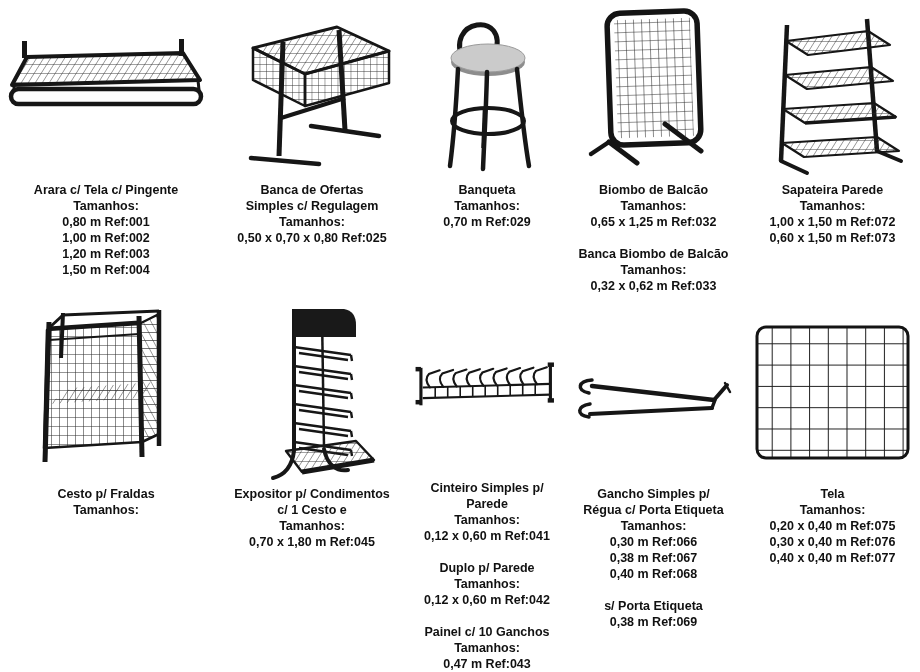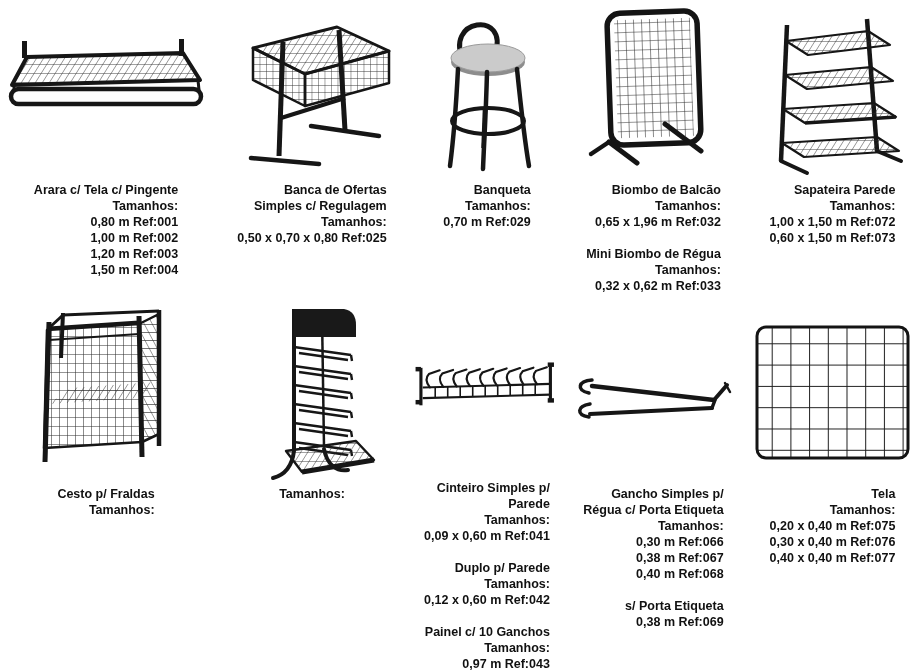--- a/index.html
+++ b/index.html
@@ -2,21 +2,21 @@
 <html><head>
 <meta charset="utf-8">
 <style>
   html,body{margin:0;padding:0;background:#ffffff;}
   body{width:920px;height:672px;overflow:hidden;font-family:"Liberation Sans",sans-serif;}
   .catalog{display:grid;grid-template-columns:212px 200px 150px 183px 175px;grid-template-rows:298px 374px;width:920px;height:672px;background:#fff;}
   figure.product{margin:0;display:flex;flex-direction:column;align-items:center;}
   .img{width:100%;display:flex;justify-content:center;align-items:flex-start;overflow:visible;}
   .row1 .img{height:182px;}
   .row2 .img{height:188px;}
-  .caption{font-weight:bold;font-size:12.5px;line-height:16px;color:#111;text-align:right;white-space:nowrap;}
+  .caption{font-weight:bold;font-size:12.5px;line-height:16px;color:#111;text-align:center;white-space:nowrap;}
   .cap-line{min-height:16px;}
   
   .p1 svg{margin-top:28px;}
   .p2 svg{margin-top:8px;}
   .p3 svg{margin-top:8px;}
   .p4 svg{margin-top:4px;}
   .p5 svg{margin-top:5px;}
   .p6 svg{margin-top:2px;}
   .p7 svg{margin-top:1px;}
   .p8 svg{margin-top:54px;}
@@ -118,23 +118,23 @@
           <rect x="37" y="15" width="76" height="118" fill="url(#g8)"></rect>
         </g>
         <path d="M30,138 L12,150" stroke="#141414" stroke-width="4.5" stroke-linecap="round" fill="none"></path>
         <path d="M30,138 L58,159" stroke="#141414" stroke-width="5" stroke-linecap="round" fill="none"></path>
         <path d="M86,120 L122,147" stroke="#141414" stroke-width="5" stroke-linecap="round" fill="none"></path>
       </svg>
     </div>
     <figcaption class="caption">
       <div class="cap-line">Biombo de Balcão</div>
       <div class="cap-line">Tamanhos:</div>
-      <div class="cap-line">0,65 x 1,96 m Ref:032</div>
+      <div class="cap-line">0,65 x 1,25 m Ref:032</div>
       <div class="cap-line"></div>
-      <div class="cap-line">Mini Biombo de Régua</div>
+      <div class="cap-line">Banca Biombo de Balcão</div>
       <div class="cap-line">Tamanhos:</div>
       <div class="cap-line">0,32 x 0,62 m Ref:033</div>
     </figcaption>
   </figure>
 
   <figure class="product row1 p5">
     <div class="img">
       <svg viewBox="0 0 160 172" width="160" height="172">
         <line x1="34" y1="20" x2="28" y2="156" stroke="#161616" stroke-width="4.5"></line>
         <line x1="28" y1="156" x2="54" y2="168" stroke="#161616" stroke-width="4" stroke-linecap="round"></line>
@@ -191,21 +191,24 @@
           <path d="M52,124 L109,132 M57,130 L106,137 M109,132 l1,6" stroke-width="2.4"></path>
           <path d="M52,143 L109,151 M57,149 L106,156 M109,151 l1,6" stroke-width="2.4"></path>
         </g>
         <polygon points="44,152 114,142 132,161 60,173" fill="url(#mskew)" stroke="#161616" stroke-width="2.4" stroke-linejoin="round"></polygon>
         <line x1="60" y1="173" x2="132" y2="161" stroke="#161616" stroke-width="5"></line>
         <path d="M52,152 C50,168 43,176 31,179" fill="none" stroke="#161616" stroke-width="4" stroke-linecap="round"></path>
         <path d="M82,150 C85,166 95,173 106,171" fill="none" stroke="#161616" stroke-width="4" stroke-linecap="round"></path>
       </svg>
     </div>
     <figcaption class="caption">
-      <div class="cap-line">Tamanhos:</div>
+      <div class="cap-line">Expositor p/ Condimentos</div>
+      <div class="cap-line">c/ 1 Cesto e</div>
+      <div class="cap-line">Tamanhos:</div>
+      <div class="cap-line">0,70 x 1,80 m Ref:045</div>
     </figcaption>
   </figure>
 
   <figure class="product row2 p8">
     <div class="img">
       <svg viewBox="0 0 168 62" width="168" height="62">
         <rect x="4" y="13" width="6" height="5" fill="#161616"></rect>
         <rect x="4" y="50" width="6" height="5" fill="#161616"></rect>
         <line x1="10" y1="14" x2="10" y2="56" stroke="#161616" stroke-width="3.5"></line>
         <rect x="152" y="8" width="7" height="5" fill="#161616"></rect>
@@ -234,29 +237,29 @@
           <path d="M110,33.3 q-7,-9 -1,-15 l12,-4"></path>
             <path d="M125,32.8 q-7,-9 -1,-15 l12,-4"></path>
           <path d="M140,32.4 q-7,-9 -1,-15 l12,-4"></path>
         </g>
       </svg>
     </div>
     <figcaption class="caption">
       <div class="cap-line">Cinteiro Simples p/</div>
       <div class="cap-line">Parede</div>
       <div class="cap-line">Tamanhos:</div>
-      <div class="cap-line">0,09 x 0,60 m Ref:041</div>
+      <div class="cap-line">0,12 x 0,60 m Ref:041</div>
       <div class="cap-line"></div>
       <div class="cap-line">Duplo p/ Parede</div>
       <div class="cap-line">Tamanhos:</div>
       <div class="cap-line">0,12 x 0,60 m Ref:042</div>
       <div class="cap-line"></div>
       <div class="cap-line">Painel c/ 10 Ganchos</div>
       <div class="cap-line">Tamanhos:</div>
-      <div class="cap-line">0,97 m Ref:043</div>
+      <div class="cap-line">0,47 m Ref:043</div>
     </figcaption>
   </figure>
 
   <figure class="product row2 p9">
     <div class="img">
       <svg viewBox="0 0 175 72" width="175" height="72">
         <path d="M26,18 c-14,1 -16,10 -3,13" fill="none" stroke="#161616" stroke-width="3.5" stroke-linecap="round"></path>
         <path d="M24,42 c-13,2 -14,11 -1,13" fill="none" stroke="#161616" stroke-width="3.5" stroke-linecap="round"></path>
         <line x1="26" y1="24" x2="148" y2="38" stroke="#161616" stroke-width="4.5" stroke-linecap="round"></line>
         <line x1="148" y1="38" x2="161" y2="23" stroke="#161616" stroke-width="4" stroke-linecap="round"></line>

